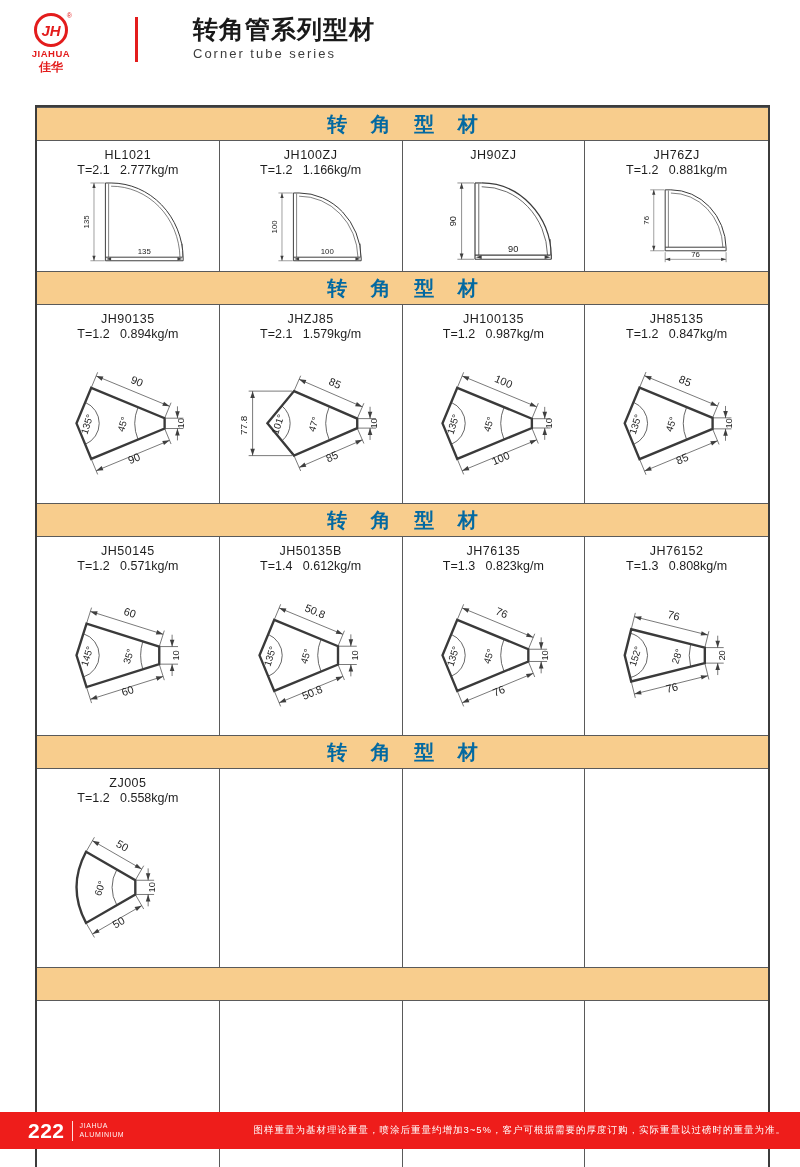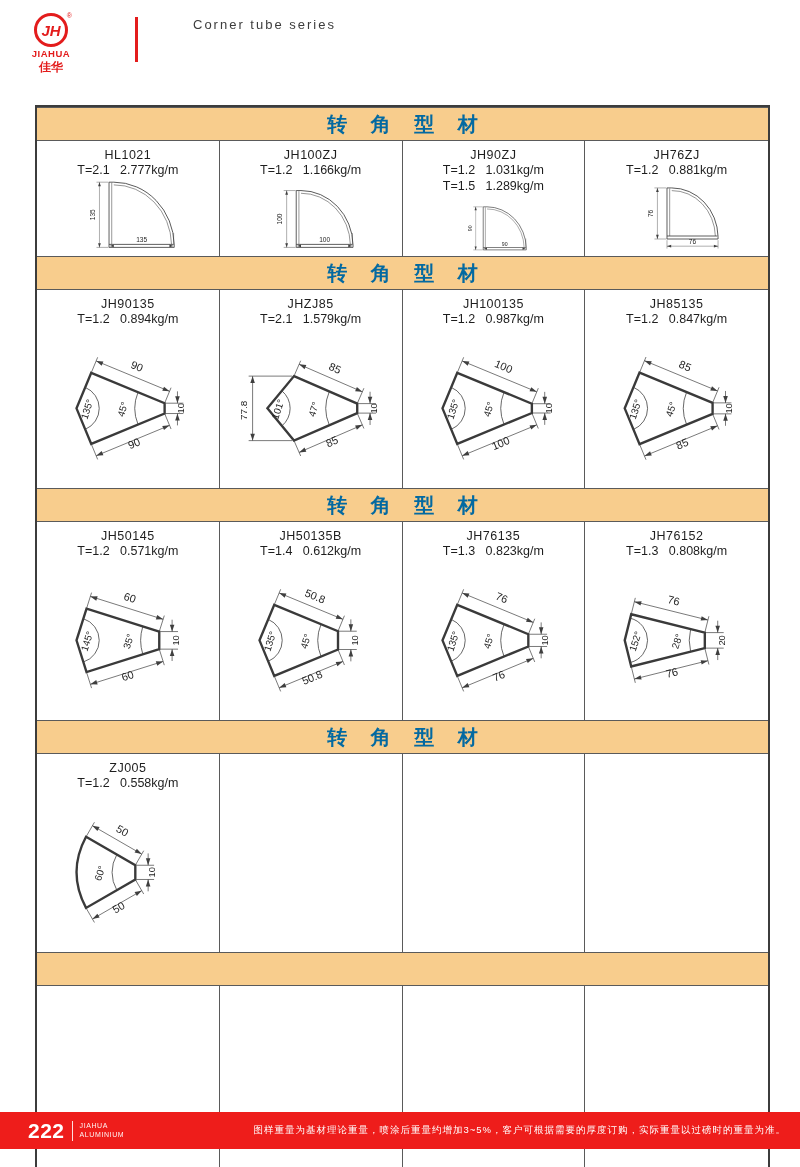--- a/index.html
+++ b/index.html
@@ -19,21 +19,21 @@
   .hdr-divider { width:3px; height:45px; background:#e31c1c; margin:4px 11px 0 13px; }
   .series-block { margin-top:2px; }
   .series-cn { font-size:25px; font-weight:bold; color:#1a1a1a; letter-spacing:1px; line-height:1.15; }
   .series-en { font-size:13px; color:#3c3c3c; letter-spacing:2px; margin-top:2px; }
 
   
   .table { position:absolute; left:35px; top:105px; width:735px; border:2px solid #3c3c3c; background:#fff; }
   .banner { height:34px; background:#f8cd8d; border-top:1px solid #5a5a5a; border-bottom:1px solid #5a5a5a; display:flex; align-items:center; justify-content:center; }
   .banner-text { font-size:20px; font-weight:bold; color:#0369a1; letter-spacing:9px; text-indent:9px; }
   .row { display:grid; grid-template-columns:repeat(4,1fr); }
-  .row-tall .cell { height:115px; }
+  .row-tall .cell { height:130px; }
   .cell { height:198px; border-right:1px solid #5a5a5a; display:flex; flex-direction:column; overflow:hidden; }
   .cell:last-child { border-right:none; }
   .model { margin-top:7px; text-align:center; font-size:12.5px; color:#1e1e1e; letter-spacing:.5px; }
   .specs { text-align:center; }
   .spec-line { font-size:12.5px; color:#1e1e1e; white-space:pre; line-height:1.3; }
   .drawing { flex:1; min-height:0; width:100%; }
 
   
   .footer { position:absolute; left:0; top:1112px; width:800px; height:37px; background:#ee1d1b; display:flex; align-items:center; color:#fff; }
   .page-num { font-size:21px; font-weight:bold; margin-left:28px; letter-spacing:.5px; }
@@ -48,20 +48,21 @@
   <div class="logo">
     <div class="logo-ring">
       <span class="logo-jh">JH</span>
       <span class="logo-reg">®</span>
     </div>
     <div class="logo-en">JIAHUA</div>
     <div class="logo-cn">佳华</div>
   </div>
   <div class="hdr-divider"></div>
   <div class="series-block">
+    <div class="series-cn">转角管系列型材</div>
     <div class="series-en">Corner tube series</div>
   </div>
 </div>
 
 <div class="table">
     <div>
     <div class="banner">
       <span class="banner-text">转 角 型 材</span>
     </div>
     <div class="row row-tall">
@@ -112,24 +113,20 @@
             <polygon points="51.5,116.0 49.2,109.0 53.8,109.0" fill="#3f3f3f"></polygon>
             <text x="44.5" y="68.5" fill="#1e1e1e" font-size="11" text-anchor="middle" transform="rotate(-90 44.5 68.5)">100</text>
             <line x1="161.5" y1="111" x2="161.5" y2="92" stroke="#3f3f3f" stroke-width="0.7"></line>
             <text x="115" y="107" fill="#1e1e1e" font-size="11" text-anchor="middle">100</text>
             <polygon points="68.5,113.5 75.5,111.2 75.5,115.8" fill="#3f3f3f"></polygon>
             <polygon points="161.5,113.5 154.5,115.8 154.5,111.2" fill="#3f3f3f"></polygon>
           </svg>
   </div>
         <div class="cell">
     <div class="model">JH90ZJ</div>
-    <div class="specs">
-            <div class="spec-line">T=1.2   1.031kg/m</div>
-            <div class="spec-line">T=1.5   1.289kg/m</div>
-          </div>
     <svg class="drawing" viewBox="0 0 184 130" preserveAspectRatio="xMidYMid meet" xmlns="http://www.w3.org/2000/svg">
             <line x1="69.5" y1="25" x2="69.5" y2="116" stroke="#3f3f3f" stroke-width="1.4"></line>
             <line x1="74" y1="26" x2="74" y2="111" stroke="#3f3f3f" stroke-width="0.9"></line>
             <line x1="69.5" y1="116" x2="160.5" y2="116" stroke="#3f3f3f" stroke-width="1.4"></line>
             <line x1="69.5" y1="111" x2="159.5" y2="111" stroke="#3f3f3f" stroke-width="1.4"></line>
             <line x1="69.5" y1="25" x2="77.5" y2="25" stroke="#3f3f3f" stroke-width="1.4"></line>
             <path d="M 77.5 25 A 83 89 0 0 1 160.5 112" fill="none" stroke="#3a3a3a" stroke-width="1.4"></path>
             <path d="M 77.5 29.5 A 78 84 0 0 1 156 111" fill="none" stroke="#3a3a3a" stroke-width="0.9"></path>
             <line x1="160.5" y1="112" x2="160.5" y2="116" stroke="#3f3f3f" stroke-width="1.4"></line>
             <line x1="48.5" y1="25" x2="68.5" y2="25" stroke="#3f3f3f" stroke-width="0.7"></line>

